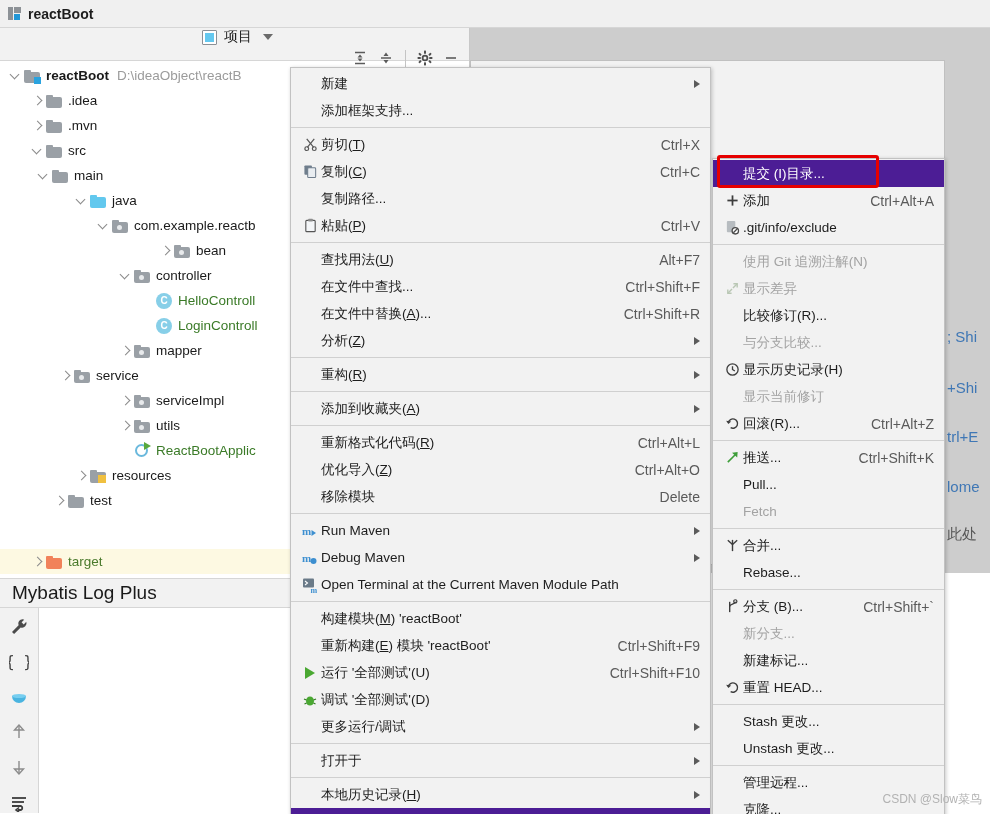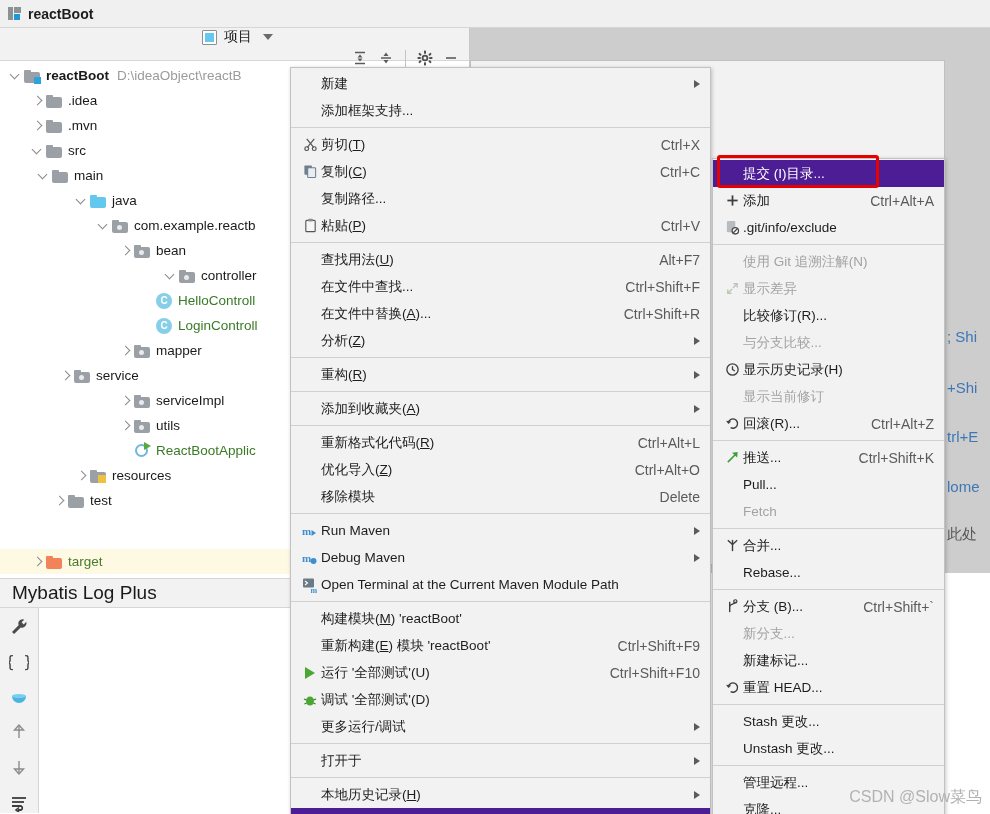--- a/index.html
+++ b/index.html
@@ -214,21 +214,21 @@
   
   .redbox {
     position: absolute; left: 717px; top: 155px; width: 162px; height: 33px;
     border: 3px solid #e60000; border-radius: 3px; pointer-events: none;
     z-index: 60;
   }
 
   
   .watermark {
     position: absolute; right: 8px; bottom: 6px;
-    color: #b2b2b2; font-size: 16px; z-index: 70;
+    color: #b2b2b2; font-size: 12px; z-index: 70;
   }
 
   
   svg { display: block; }
 </style>
 </head>
 <body>
 
 <div id="root">
 
@@ -359,31 +359,31 @@
       <div class="row" style="padding-left:96px;">
         <span class="arrow expanded"></span>
         <span class="folder">
             <i class="tab"></i>
             <i class="body"></i>
             <i class="pkg-dot"></i>
           </span>
         <span class="label">com.example.reactb</span>
       </div>
 
+      <div class="row" style="padding-left:118px;margin-left:40px;">
+        <span class="arrow collapsed"></span>
+        <span class="folder">
+            <i class="tab"></i>
+            <i class="body"></i>
+            <i class="pkg-dot"></i>
+          </span>
+        <span class="label">bean</span>
+      </div>
+
       <div class="row" style="padding-left:118px;">
-        <span class="arrow collapsed"></span>
-        <span class="folder">
-            <i class="tab"></i>
-            <i class="body"></i>
-            <i class="pkg-dot"></i>
-          </span>
-        <span class="label">bean</span>
-      </div>
-
-      <div class="row" style="padding-left:118px;margin-left:45px;">
         <span class="arrow expanded"></span>
         <span class="folder">
             <i class="tab"></i>
             <i class="body"></i>
             <i class="pkg-dot"></i>
           </span>
         <span class="label">controller</span>
       </div>
 
       <div class="row" style="padding-left:156px;">

